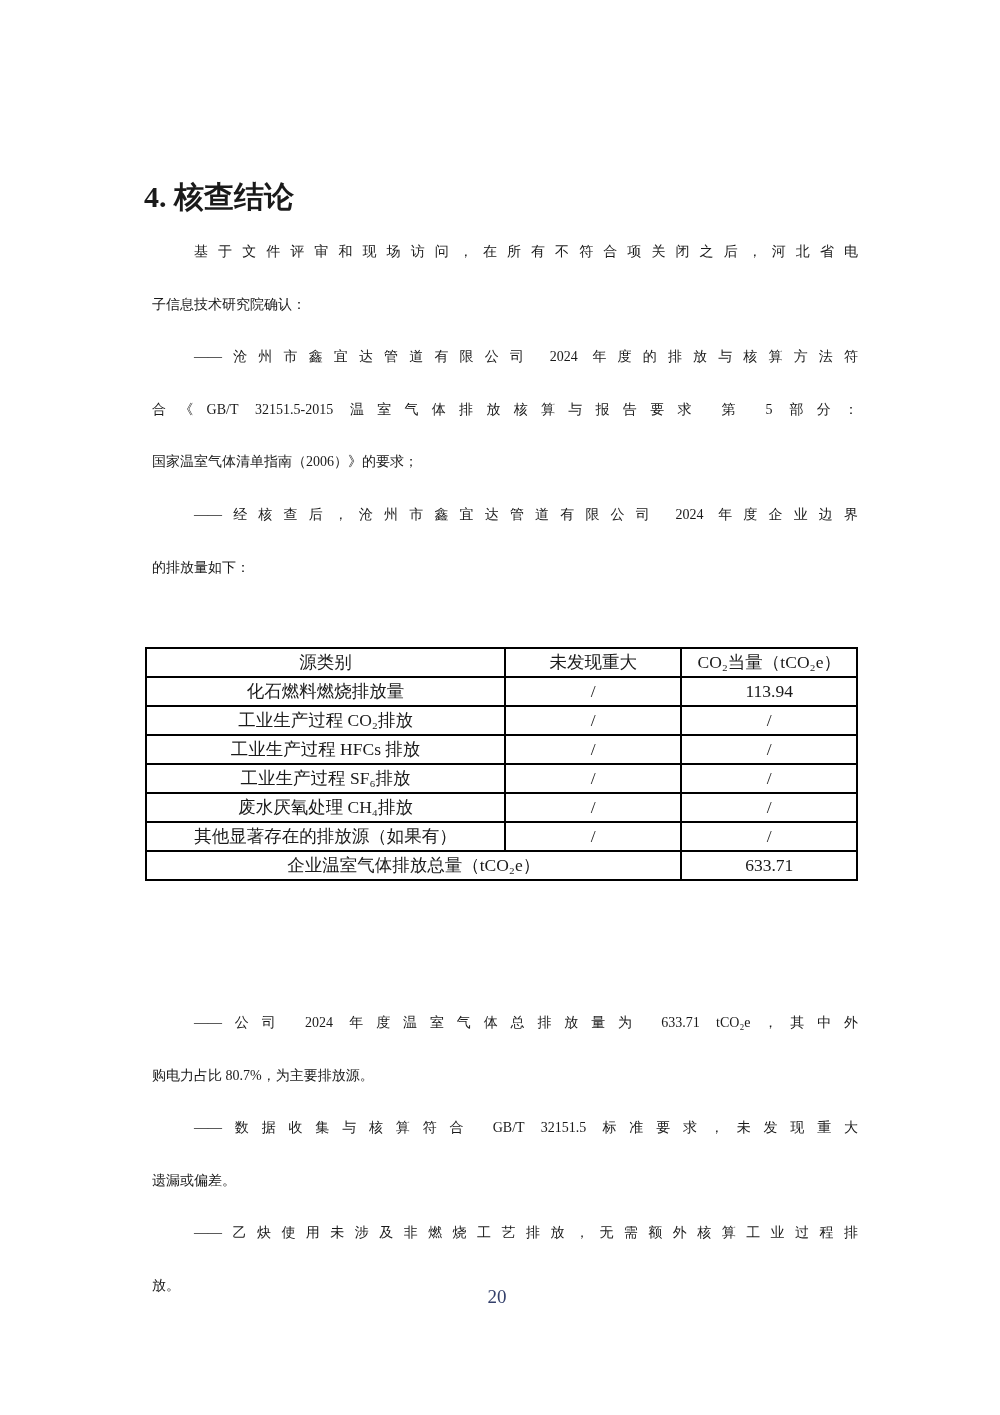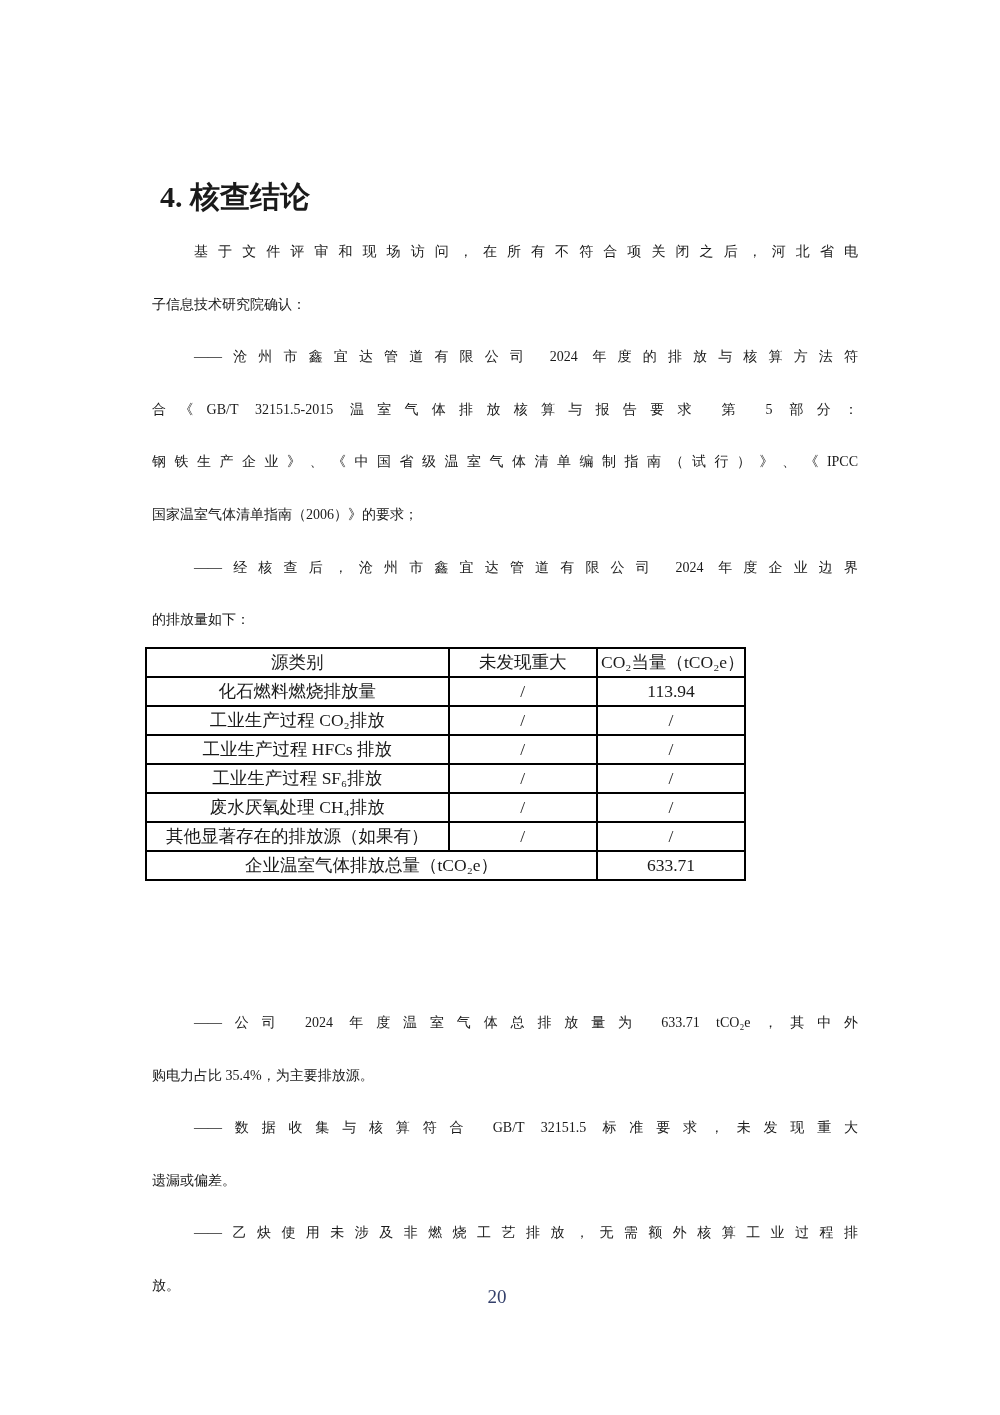--- a/index.html
+++ b/index.html
@@ -8,21 +8,21 @@
     width: 1000px;
     height: 1415px;
     margin: 0 auto;
     background: var(--background, #ffffff);
     font-family: "Liberation Serif", "DejaVu Serif", serif;
     color: var(--text, #1a1a1a);
     overflow: hidden;
   }
   .heading {
     position: absolute;
-    left: 160px;
+    left: 144px;
     top: 179px;
     margin: 0;
     font-size: 30px;
     line-height: 36px;
     font-weight: bold;
     color: var(--text, #1a1a1a);
   }
   .para-block {
     position: absolute;
     left: 152px;
@@ -40,21 +40,21 @@
   .line.justify {
     white-space: normal;
     text-align: justify;
     text-align-last: justify;
   }
   .line.indent { text-indent: 42px; }
   .emission-table {
     position: absolute;
     left: 145px;
     top: 647px;
-    width: 601px;
+    width: 713px;
     border-collapse: collapse;
     table-layout: fixed;
     font-size: 17.5px;
     border-radius: 21px;
   }
   .emission-table th, .emission-table td {
     border: 2px solid var(--border, #000000);
     height: 27px;
     line-height: 27px;
     padding: 0 3px;
@@ -81,21 +81,20 @@
   <h1 class="heading">4. 核查结论</h1>
 
   <div class="para-block before">
       <div>
         <div class="line justify indent">基于文件评审和现场访问，在所有不符合项关闭之后，河北省电</div>
         <div class="line">子信息技术研究院确认：</div>
       </div>
       <div>
         <div class="line justify indent">——沧州市鑫宜达管道有限公司 2024 年度的排放与核算方法符</div>
         <div class="line justify">合《GB/T 32151.5-2015 温室气体排放核算与报告要求 第 5 部分：</div>
-        <div class="line justify">钢铁生产企业》、《中国省级温室气体清单编制指南（试行）》、《IPCC</div>
         <div class="line">国家温室气体清单指南（2006）》的要求；</div>
       </div>
       <div>
         <div class="line justify indent">——经核查后，沧州市鑫宜达管道有限公司 2024 年度企业边界</div>
         <div class="line">的排放量如下：</div>
       </div>
     </div>
 
   <table class="emission-table">
     <colgroup>
@@ -144,21 +143,21 @@
         <tr>
           <td colspan="2">企业温室气体排放总量（tCO₂e）</td>
           <td>633.71</td>
         </tr>
       </tbody>
   </table>
 
   <div class="para-block after">
       <div>
         <div class="line justify indent">——公司 2024 年度温室气体总排放量为 633.71 tCO₂e，其中外</div>
-        <div class="line">购电力占比 35.4%，为主要排放源。</div>
+        <div class="line">购电力占比 80.7%，为主要排放源。</div>
       </div>
       <div>
         <div class="line justify indent">——数据收集与核算符合 GB/T 32151.5 标准要求，未发现重大</div>
         <div class="line">遗漏或偏差。</div>
       </div>
       <div>
         <div class="line justify indent">——乙炔使用未涉及非燃烧工艺排放，无需额外核算工业过程排</div>
         <div class="line">放。</div>
       </div>
     </div>

